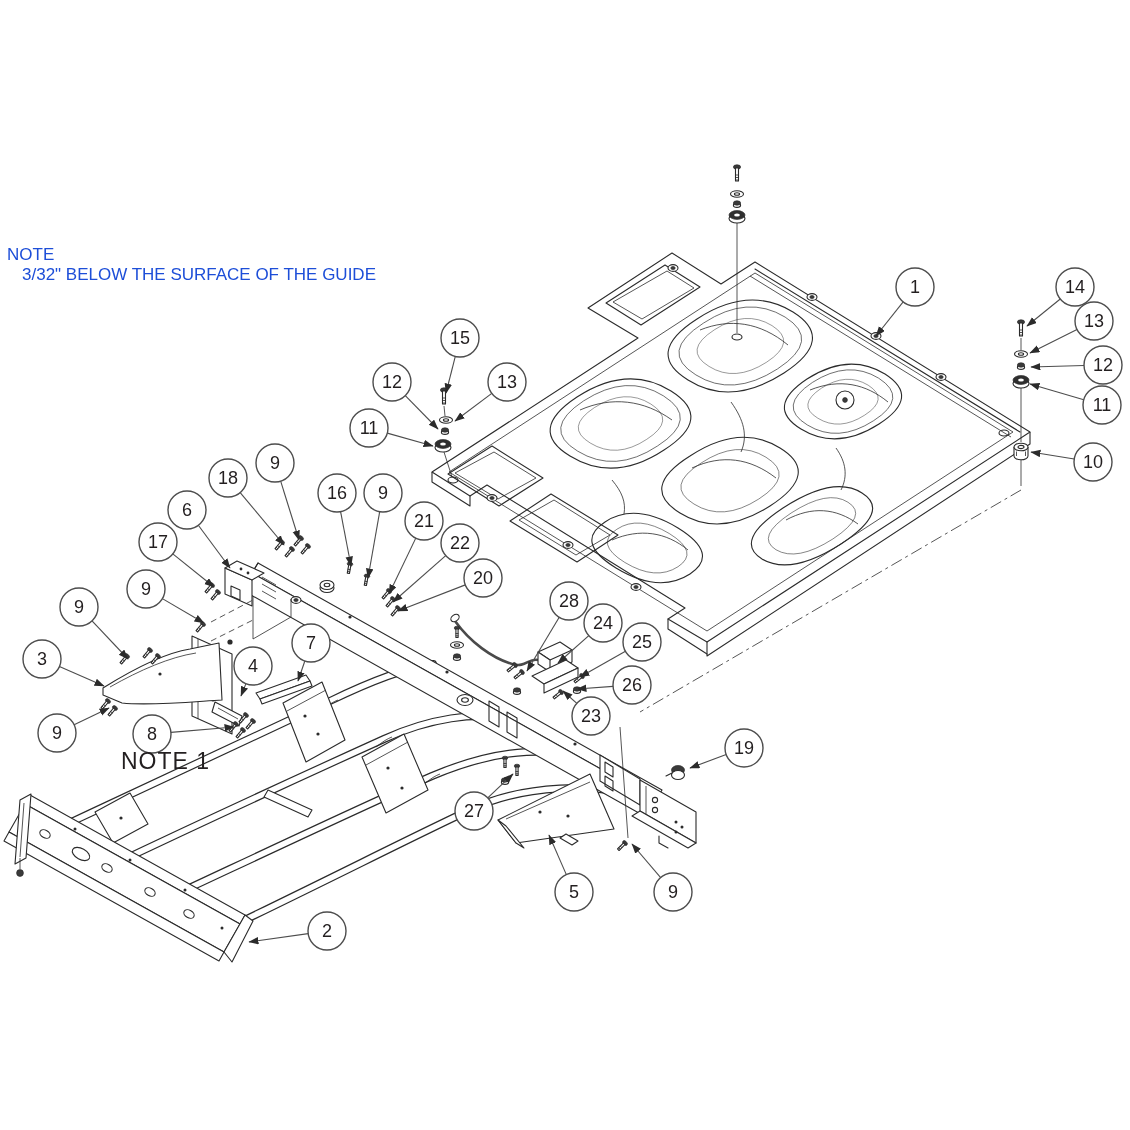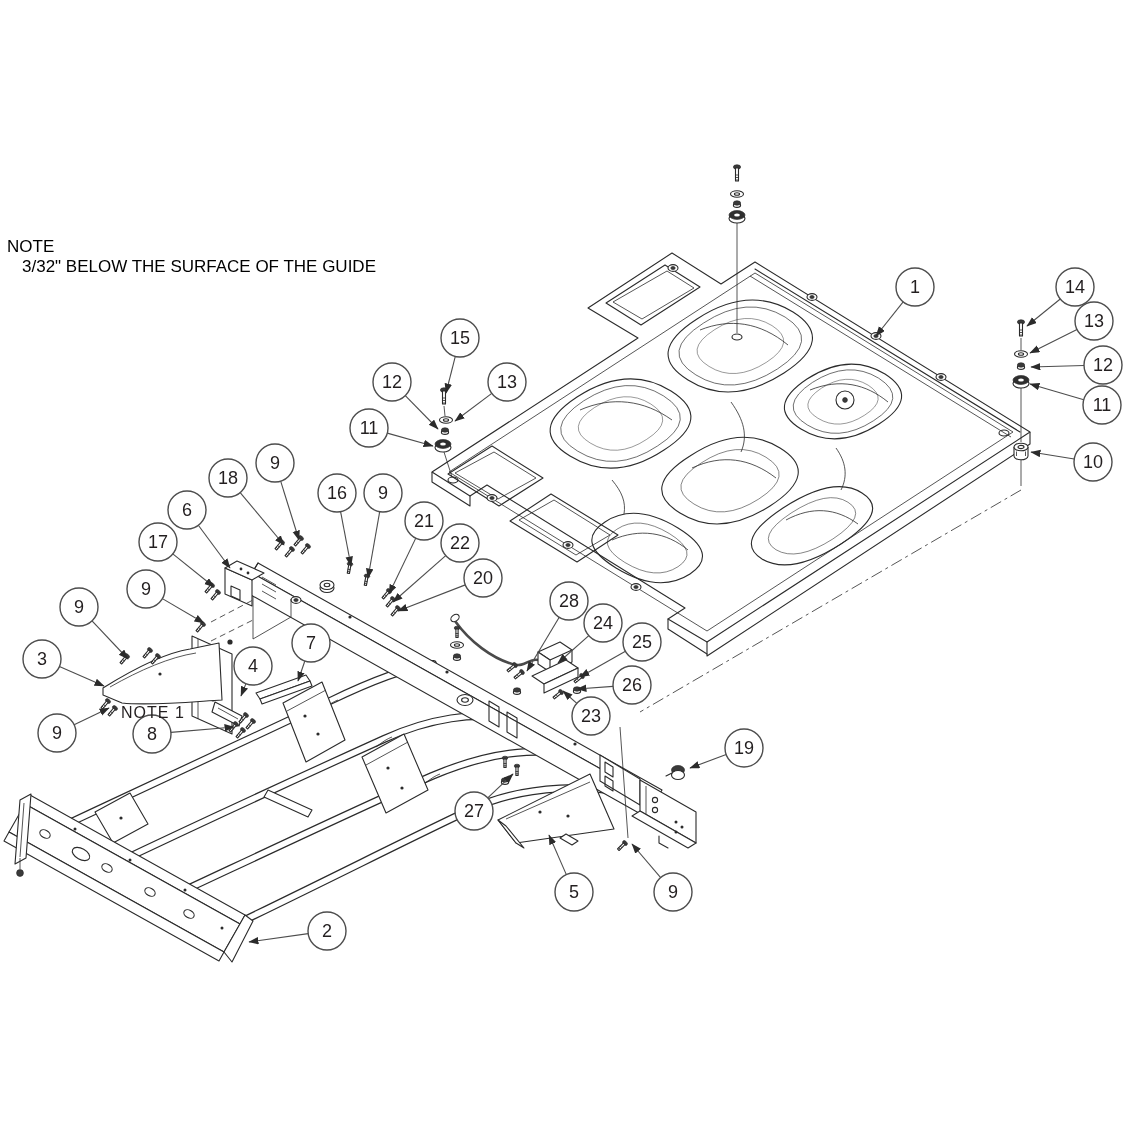--- a/index.html
+++ b/index.html
@@ -1,22 +1,22 @@
 <!DOCTYPE html>
 <html><head>
 <meta charset="utf-8">
 <style>
   html,body{margin:0;padding:0;background:#fff;}
   #canvas{position:relative;width:1130px;height:1130px;background:#fff;overflow:hidden;
           font-family:"Liberation Sans","DejaVu Sans",sans-serif;color:#231f20;}
   #diagram{position:absolute;left:0;top:0;}
-  .note-block{position:absolute;left:7px;top:237px;font-size:17px;line-height:19.5px;
-              color:#000000;white-space:nowrap;}
+  .note-block{position:absolute;left:7px;top:245px;font-size:17px;line-height:19.5px;
+              color:#1d4ed8;white-space:nowrap;}
   .note-line2{padding-left:15px;}
-  .note1-label{position:absolute;left:121px;top:704px;font-size:16px;letter-spacing:1px;color:#231f20;}
+  .note1-label{position:absolute;left:121px;top:748px;font-size:23px;letter-spacing:1px;color:#231f20;}
   svg text.balloon-num{font-family:"Liberation Sans","DejaVu Sans",sans-serif;font-size:18px;fill:#231f20;}
   .art{stroke:#2b2b2b;fill:none;stroke-width:1.1;stroke-linejoin:round;stroke-linecap:round;}
   .artw{stroke:#2b2b2b;fill:#ffffff;stroke-width:1.1;stroke-linejoin:round;}
   .thin{stroke:#2b2b2b;stroke-width:0.8;fill:none;}
   .tube-o{stroke:#2b2b2b;stroke-width:8;fill:none;stroke-linecap:round;stroke-linejoin:round;}
   .tube-i{stroke:#ffffff;stroke-width:5.6;fill:none;stroke-linecap:round;stroke-linejoin:round;}
   .dark{fill:#3a3a3a;stroke:#2b2b2b;stroke-width:0.7;}
 </style>
 </head>
 <body>

